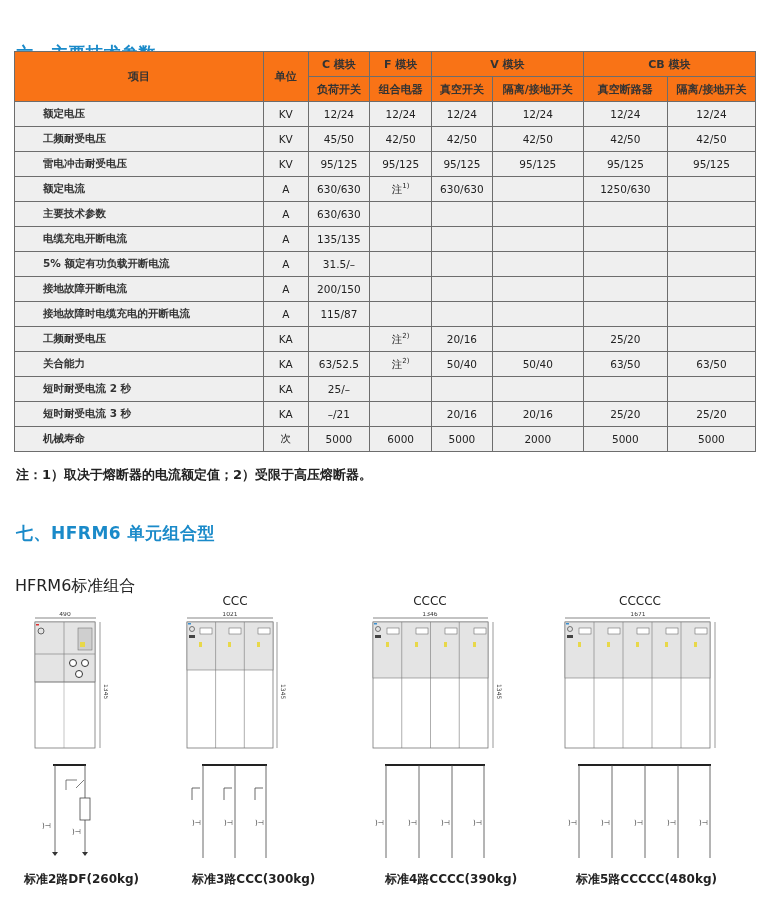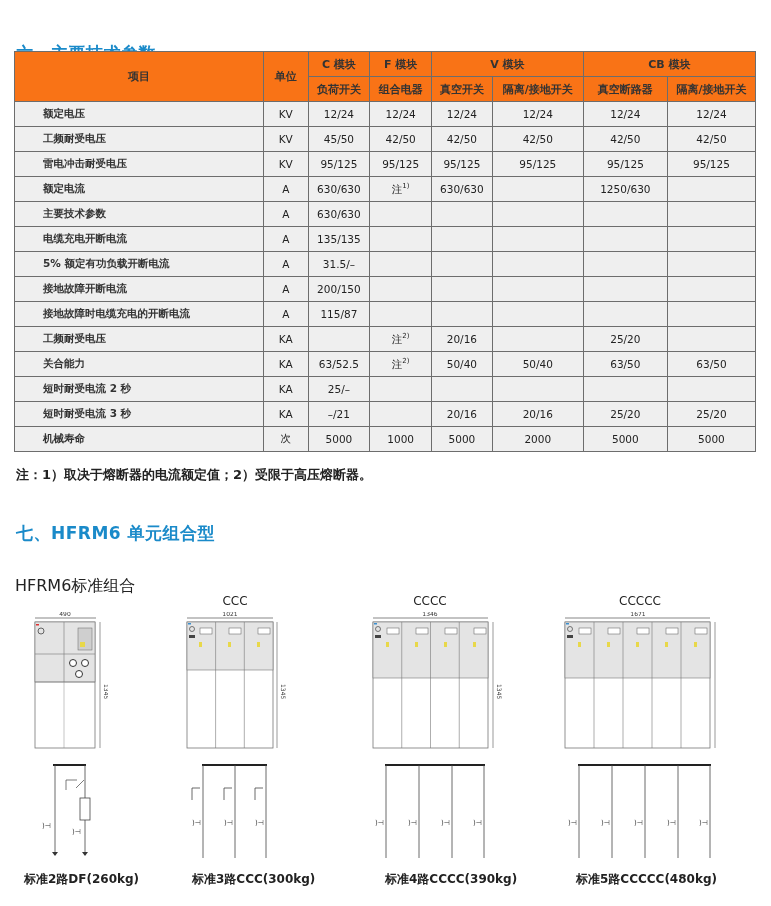--- a/index.html
+++ b/index.html
@@ -187,21 +187,21 @@
         <td><span></span></td>
         <td><span>20/16</span></td>
         <td><span>20/16</span></td>
         <td><span>25/20</span></td>
         <td><span>25/20</span></td>
       </tr>
       <tr>
         <td class="item"><span>机械寿命</span></td>
         <td><span>次</span></td>
         <td><span>5000</span></td>
-        <td><span>1000</span></td>
+        <td><span>6000</span></td>
         <td><span>5000</span></td>
         <td><span>2000</span></td>
         <td><span>5000</span></td>
         <td><span>5000</span></td>
       </tr>
     </tbody>
 </table>
 
 <div class="note">注：1）取决于熔断器的电流额定值；2）受限于高压熔断器。</div>
 

